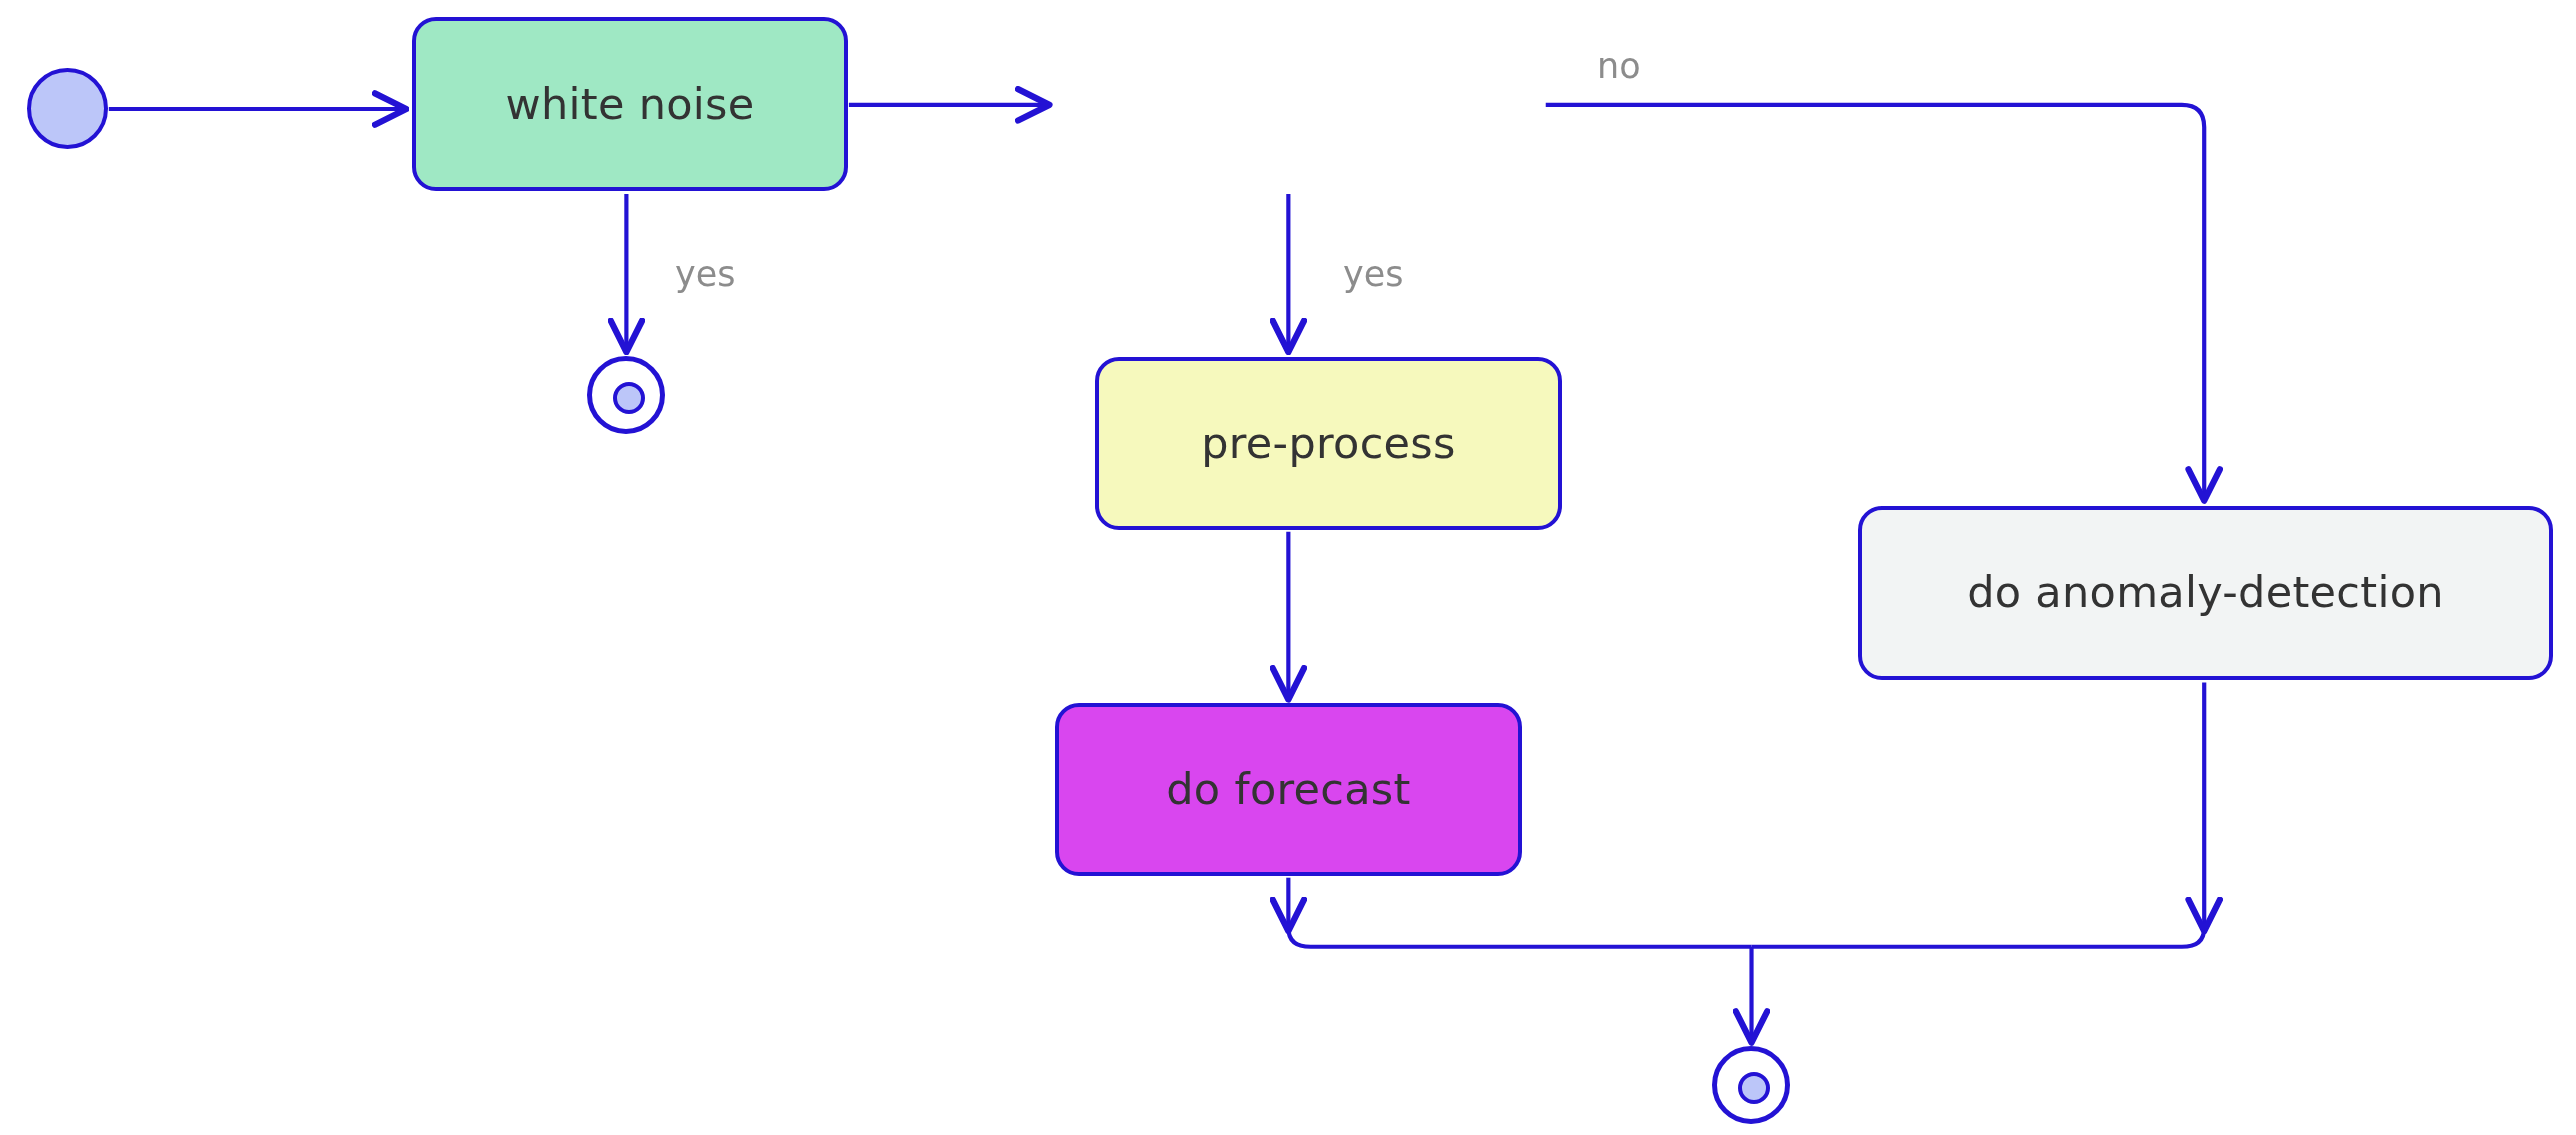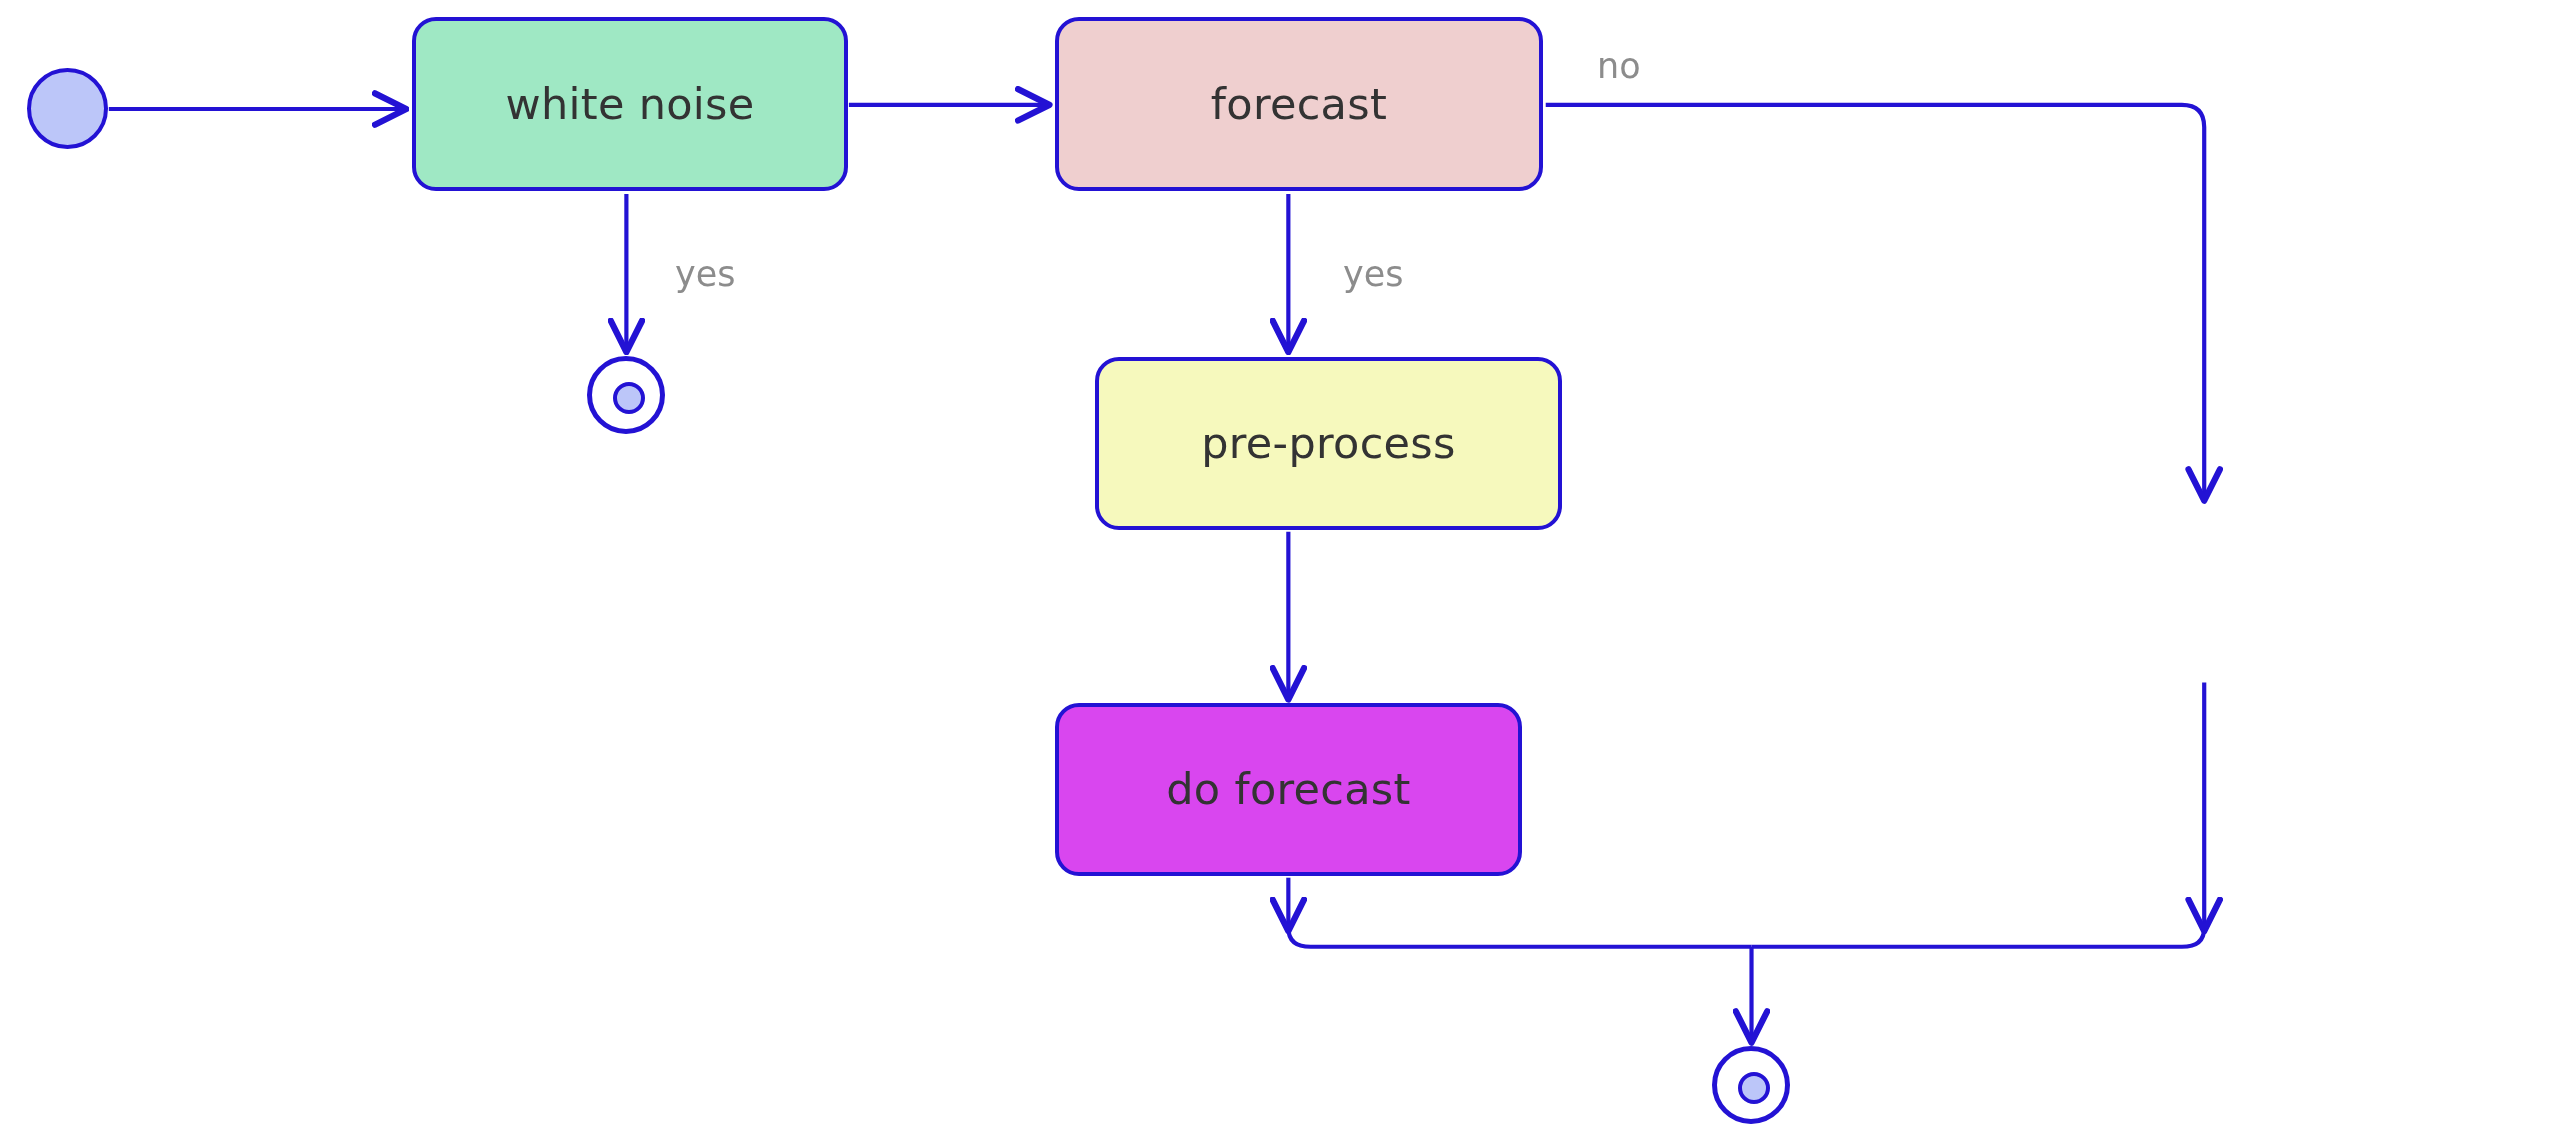--- a/index.html
+++ b/index.html
@@ -113,28 +113,28 @@
   </div>
 
   <div class="terminal end-outer" style="left:1712px; top:1046px; width:78px; height:78px;">
     <div class="end-inner" style="left:21px; top:21px; width:32px; height:32px;"></div>
   </div>
 
   <div class="node" style="left:412px; top:17.4px; width:436px; height:174px; background:#9fe8c4;">
     <span>white noise</span>
   </div>
 
-  <div class="node" style="left:1055px; top:17.4px; width:488px; height:174px; background:#efcfcf;">
-    <span>forecast</span>
-  </div>
 
   <div class="node" style="left:1055px; top:357px; width:467px; height:173px; background:#f6f9bd;margin-left:40px;">
     <span>pre-process</span>
   </div>
 
+  <div class="node" style="left:1858px; top:506px; width:695px; height:174px; background:#f2f4f4;">
+    <span>do anomaly-detection</span>
+  </div>
 
   <div class="node" style="left:1055px; top:703px; width:467px; height:173px; background:#d946ef;">
     <span>do forecast</span>
   </div>
 
   <div class="edge-label" style="left:1597px; top:49px;">
     <span>no</span>
   </div>
 
   <div class="edge-label" style="left:675px; top:257px;">

